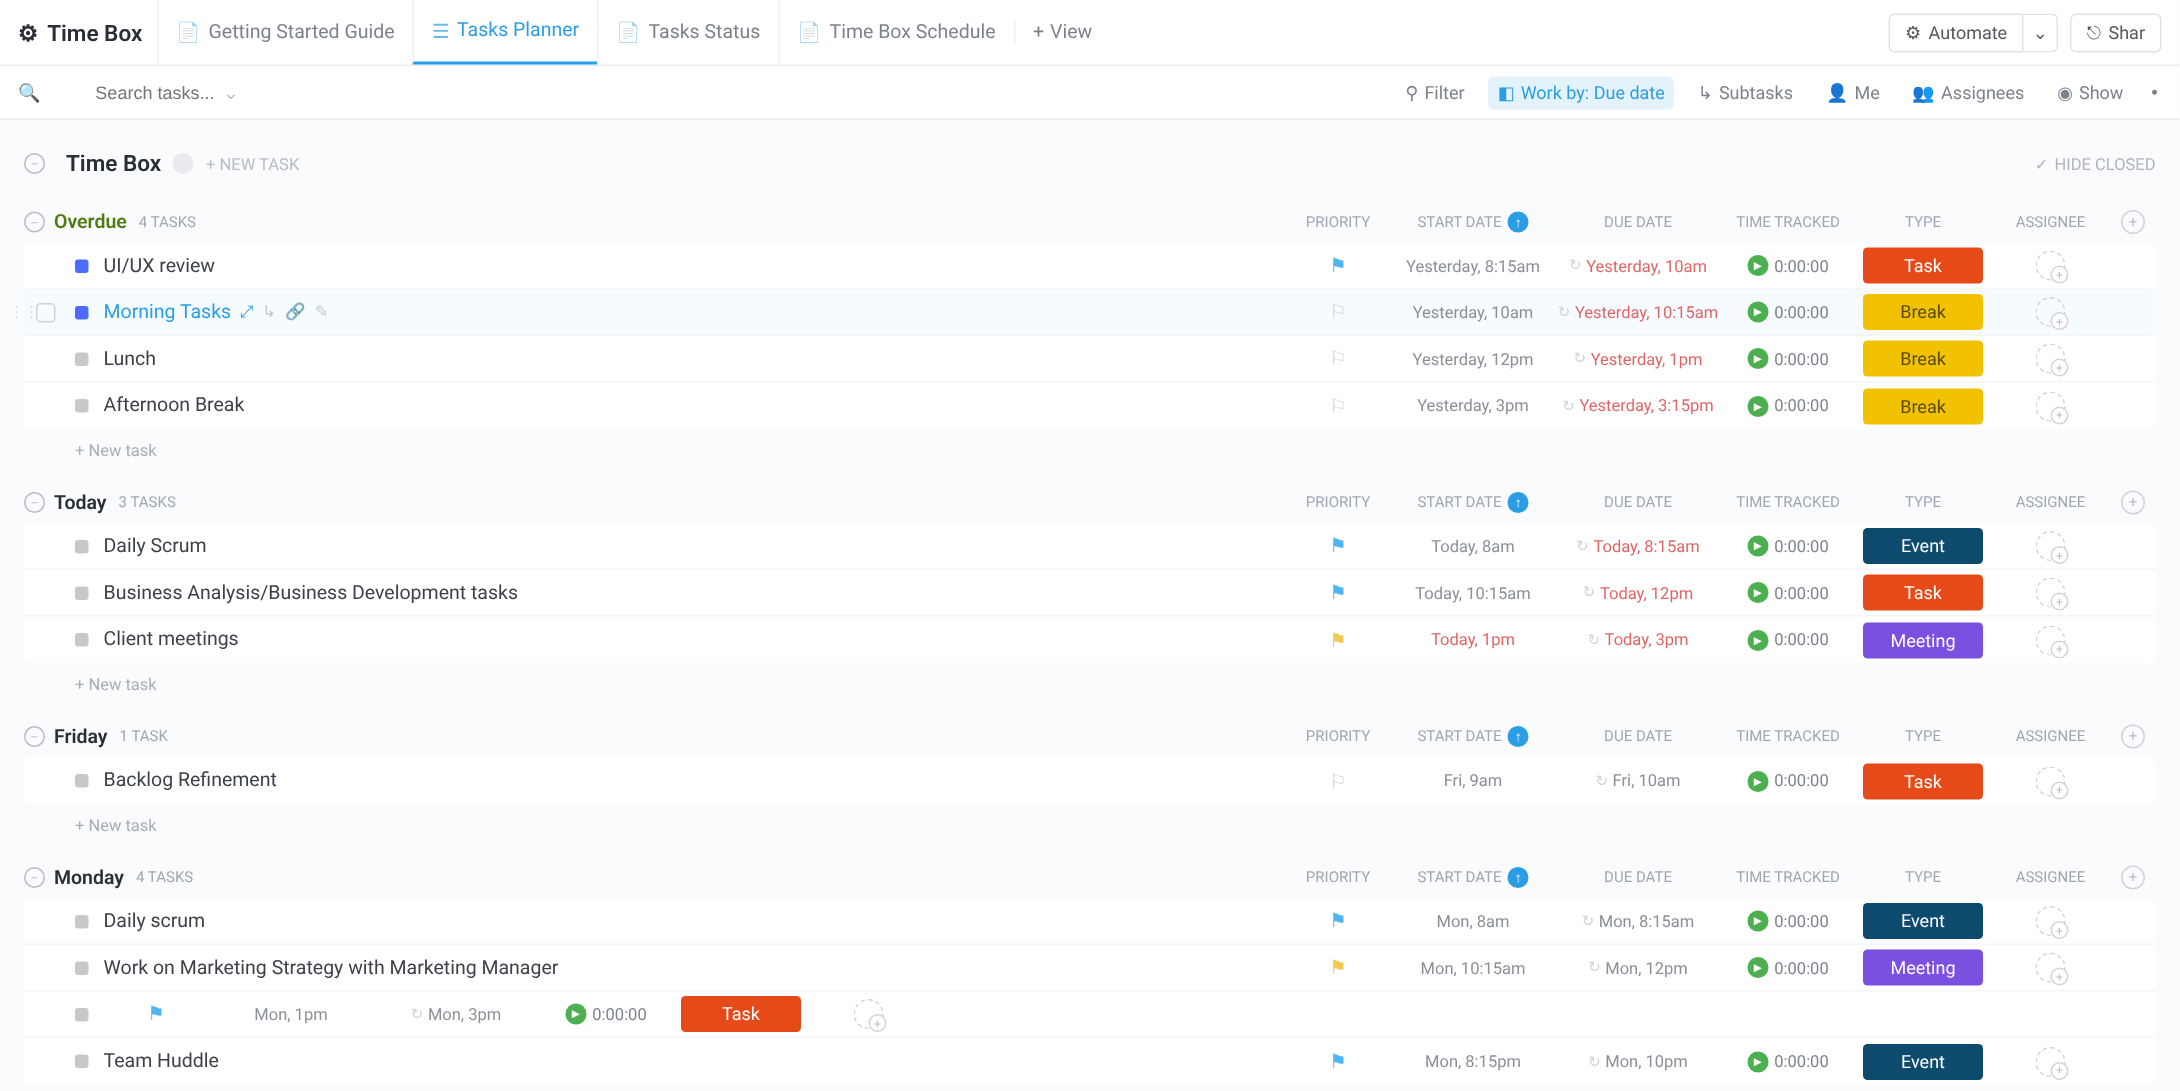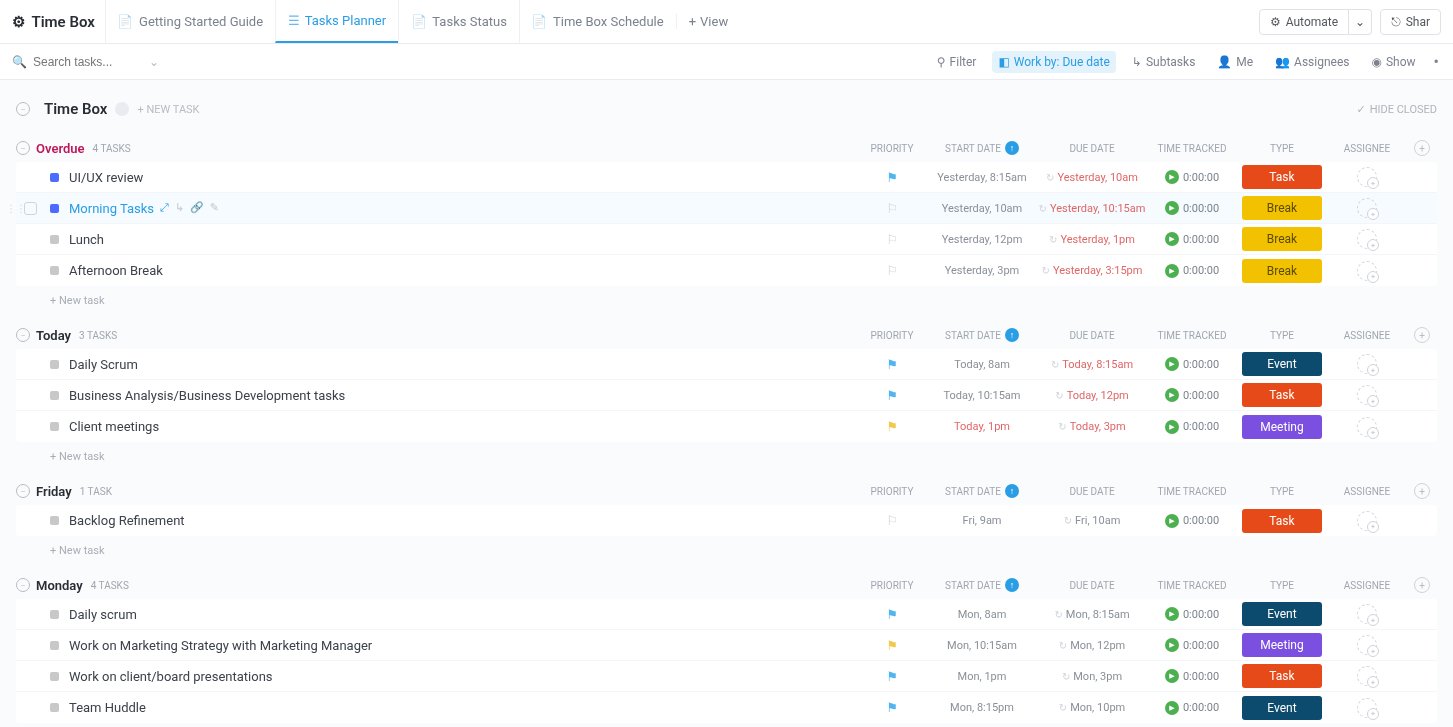--- a/index.html
+++ b/index.html
@@ -13,38 +13,38 @@
 .tab-add { display: flex; align-items: center; gap: 4px; padding: 0 12px; color: #7c828d; cursor: pointer; font-size: 13px; border-left: 1px solid #f0f0f0; }
 .topbar-spacer { flex: 1; }
 .btn { display: flex; align-items: center; gap: 5px; padding: 5px 10px; border: 1px solid #e0e2e7; border-radius: 4px; cursor: pointer; font-size: 12px; color: #54575d; }
 .btn-group { display: flex; }
 .btn-group .btn:first-child { border-radius: 4px 0 0 4px; }
 .btn-group .btn:last-child { border-left: none; border-radius: 0 4px 4px 0; padding: 5px 6px; }
 .share-btn { margin-left: 8px; }
 
 .toolbar { display: flex; align-items: center; padding: 6px 12px; border-bottom: 1px solid #e9ebf0; gap: 10px; height: 36px; }
 .search-wrap { display: flex; align-items: center; gap: 6px; color: #9aa0aa; font-size: 12px; flex: 0 0 170px; }
-.search-input { border: none; outline: none; font-size: 12px; color: #54575d; width: 110px; }
+.search-input { border: none; outline: none; font-size: 12px; color: #54575d; width: 110px; text-align: right; }
 .chev { color: #b8bcc4; }
 .toolbar-spacer { flex: 1; }
 .tool-item { display: flex; align-items: center; gap: 4px; color: #7c828d; font-size: 12px; cursor: pointer; padding: 4px 6px; border-radius: 4px; }
 .tool-item.pill { background: #e4f2fb; color: #2a9ee4; }
 .dot-more { color: #7c828d; font-size: 16px; padding: 0 2px; }
 
 .content { padding: 10px 16px 30px; background: #fafbfc; min-height: calc(100vh - 80px); }
 .list-header { display: flex; align-items: center; gap: 8px; padding: 10px 0; }
 .list-header .title { font-weight: 600; font-size: 15px; }
 .muted-circle { width: 14px; height: 14px; border-radius: 50%; background: #e9ebf0; display: inline-block; }
 .new-task-link { color: #b8bcc4; font-size: 11px; cursor: pointer; }
 .hide-closed { margin-left: auto; color: #b0b4bc; font-size: 11px; display: flex; align-items: center; gap: 4px; }
 
 .group { margin-top: 6px; margin-bottom: 10px; }
 .group-head { display: flex; align-items: center; padding: 6px 0; }
 .group-name { font-weight: 600; font-size: 13px; }
-.group-name.overdue { color: #be185d; }
+.group-name.overdue { color: #4d7c0f; }
 .group-count { color: #a0a6b0; font-size: 10px; margin-left: 8px; text-transform: uppercase; }
 .collapse-icon { width: 14px; height: 14px; border: 1.5px solid #b8bcc4; border-radius: 50%; margin-right: 6px; display:inline-flex; align-items:center; justify-content:center; font-size:8px; color:#b8bcc4;}
 .cols-head { display: flex; margin-left: auto; gap: 0; font-size: 10px; color: #a0a6b0; text-transform: uppercase; align-items: center; }
 .col { text-align: center; }
 .col-priority { width: 70px; }
 .col-start { width: 110px; display:flex; align-items:center; justify-content:center; gap:4px;}
 .col-due { width: 110px; }
 .col-track { width: 90px; }
 .col-type { width: 90px; }
 .col-assignee { width: 80px; }
@@ -624,23 +624,20 @@
                 <div class="type-badge type-meeting">Meeting</div>
               </div>
               <div class="cell col-assignee">
                 <span class="assignee-ph"></span>
               </div>
               <div class="cell col-add"></div>
             </div>
           </div>
           <div class="row">
             <span class="status-sq" style="background:#c8c8c8"></span>
-            <div class="task-name">
-              <span>Work on client/board presentations</span>
-            </div>
             <div class="cells">
               <div class="cell col-priority">
                 <span class="flag flag-blue">⚑</span>
               </div>
               <div class="cell col-start">
                 <div class="start-cell">
                   <span class="date-grey">Mon, 1pm</span>
                 </div>
               </div>
               <div class="cell col-due">

